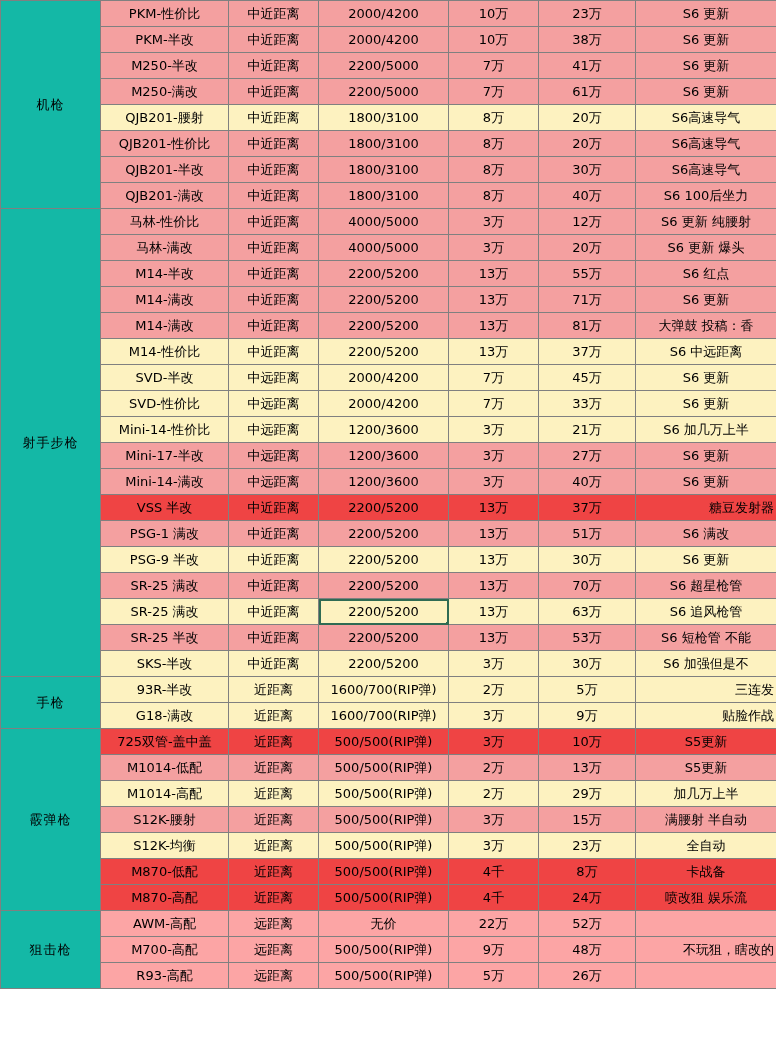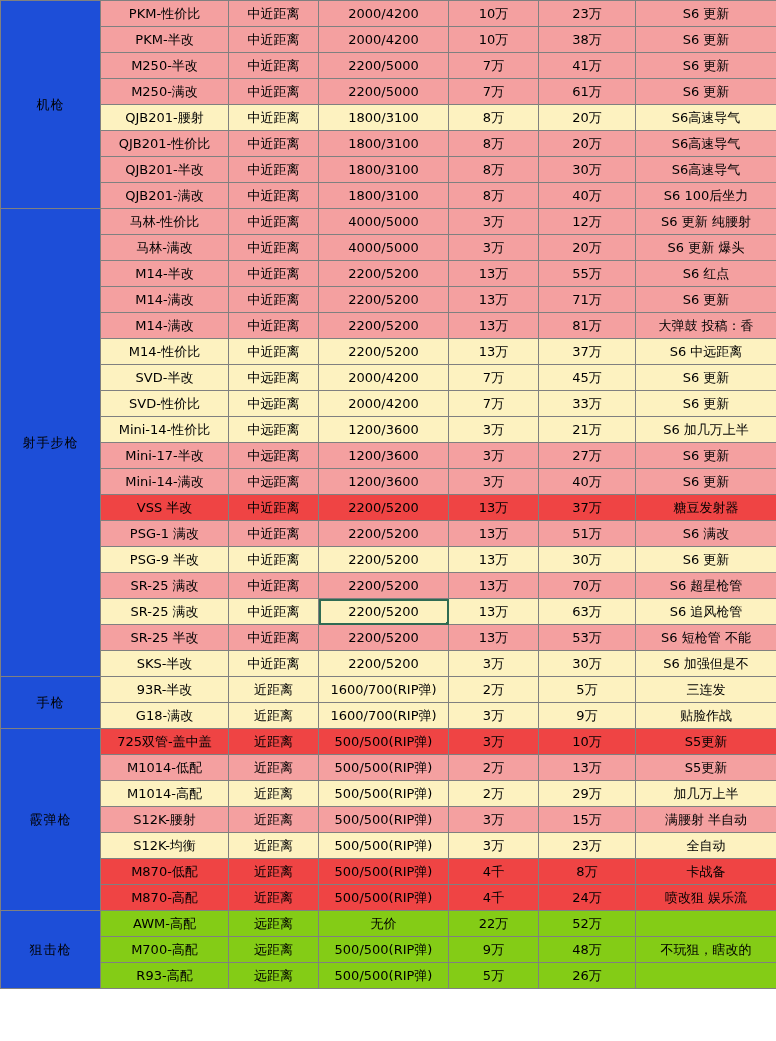--- a/index.html
+++ b/index.html
@@ -29,32 +29,32 @@
   col.c-name{width:128px;}
   col.c-range{width:90px;}
   col.c-dmg{width:130px;}
   col.c-price1{width:90px;}
   col.c-price2{width:97px;}
   col.c-note{width:141px;}
 
   td.cat{
     font-size:15px;
     letter-spacing:1px;
-    background:#1d4ed8;
+    background:#14b8a6;
   }
   td.note{
     text-align:right;
     padding-right:3px;
   }
-  td.note.center{text-align:center;}
+  td.note.center{text-align:right;}
   
   .f-red{background:#f4a0a0;}
   .f-yellow{background:#fdf2c0;}
   .f-blue{background:#ef4444;}
-  .f-white{background:#84cc16;}
+  .f-white{background:#fca5a5;}
 
   .sel{
     outline:2px solid #2f6b53;
     outline-offset:-2px;
     position:relative;
   }
   .sel:after{
     content:"";
     position:absolute;
     right:-3px;bottom:-3px;

